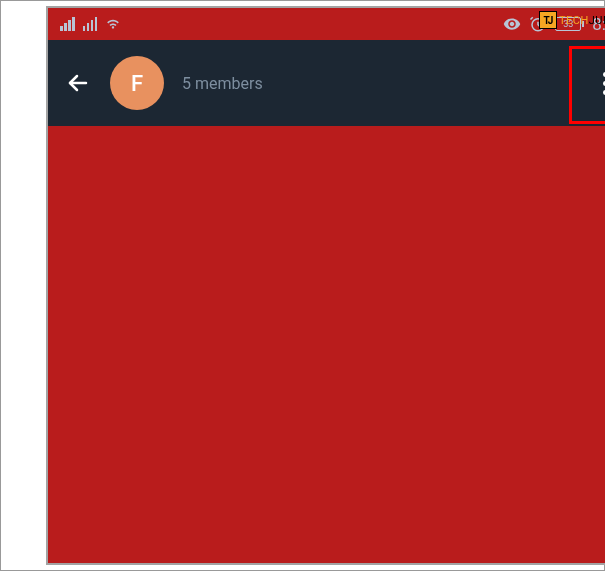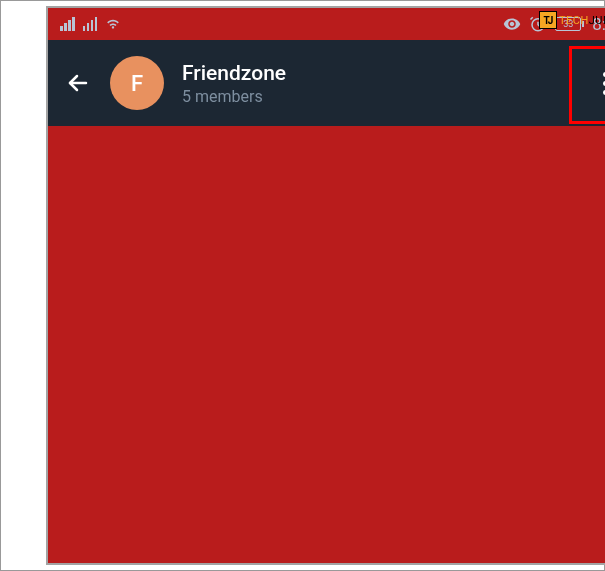--- a/index.html
+++ b/index.html
@@ -264,21 +264,20 @@
       <div class="back-button">
         <svg width="24" height="24" viewBox="0 0 24 24" fill="none" stroke="#fff" stroke-width="2.5" stroke-linecap="round" stroke-linejoin="round">
           <line x1="20" y1="12" x2="4" y2="12"></line>
           <polyline points="11 19 4 12 11 5"></polyline>
         </svg>
       </div>
       <div class="avatar">
         <span>F</span>
       </div>
       <div class="chat-info">
-        <div class="chat-title">Friendzone</div>
         <div class="chat-subtitle">5 members</div>
       </div>
       <div class="more-button">
         <div class="dots">
           <span></span>
             <span></span>
             <span></span>
         </div>
       </div>
     </div>

